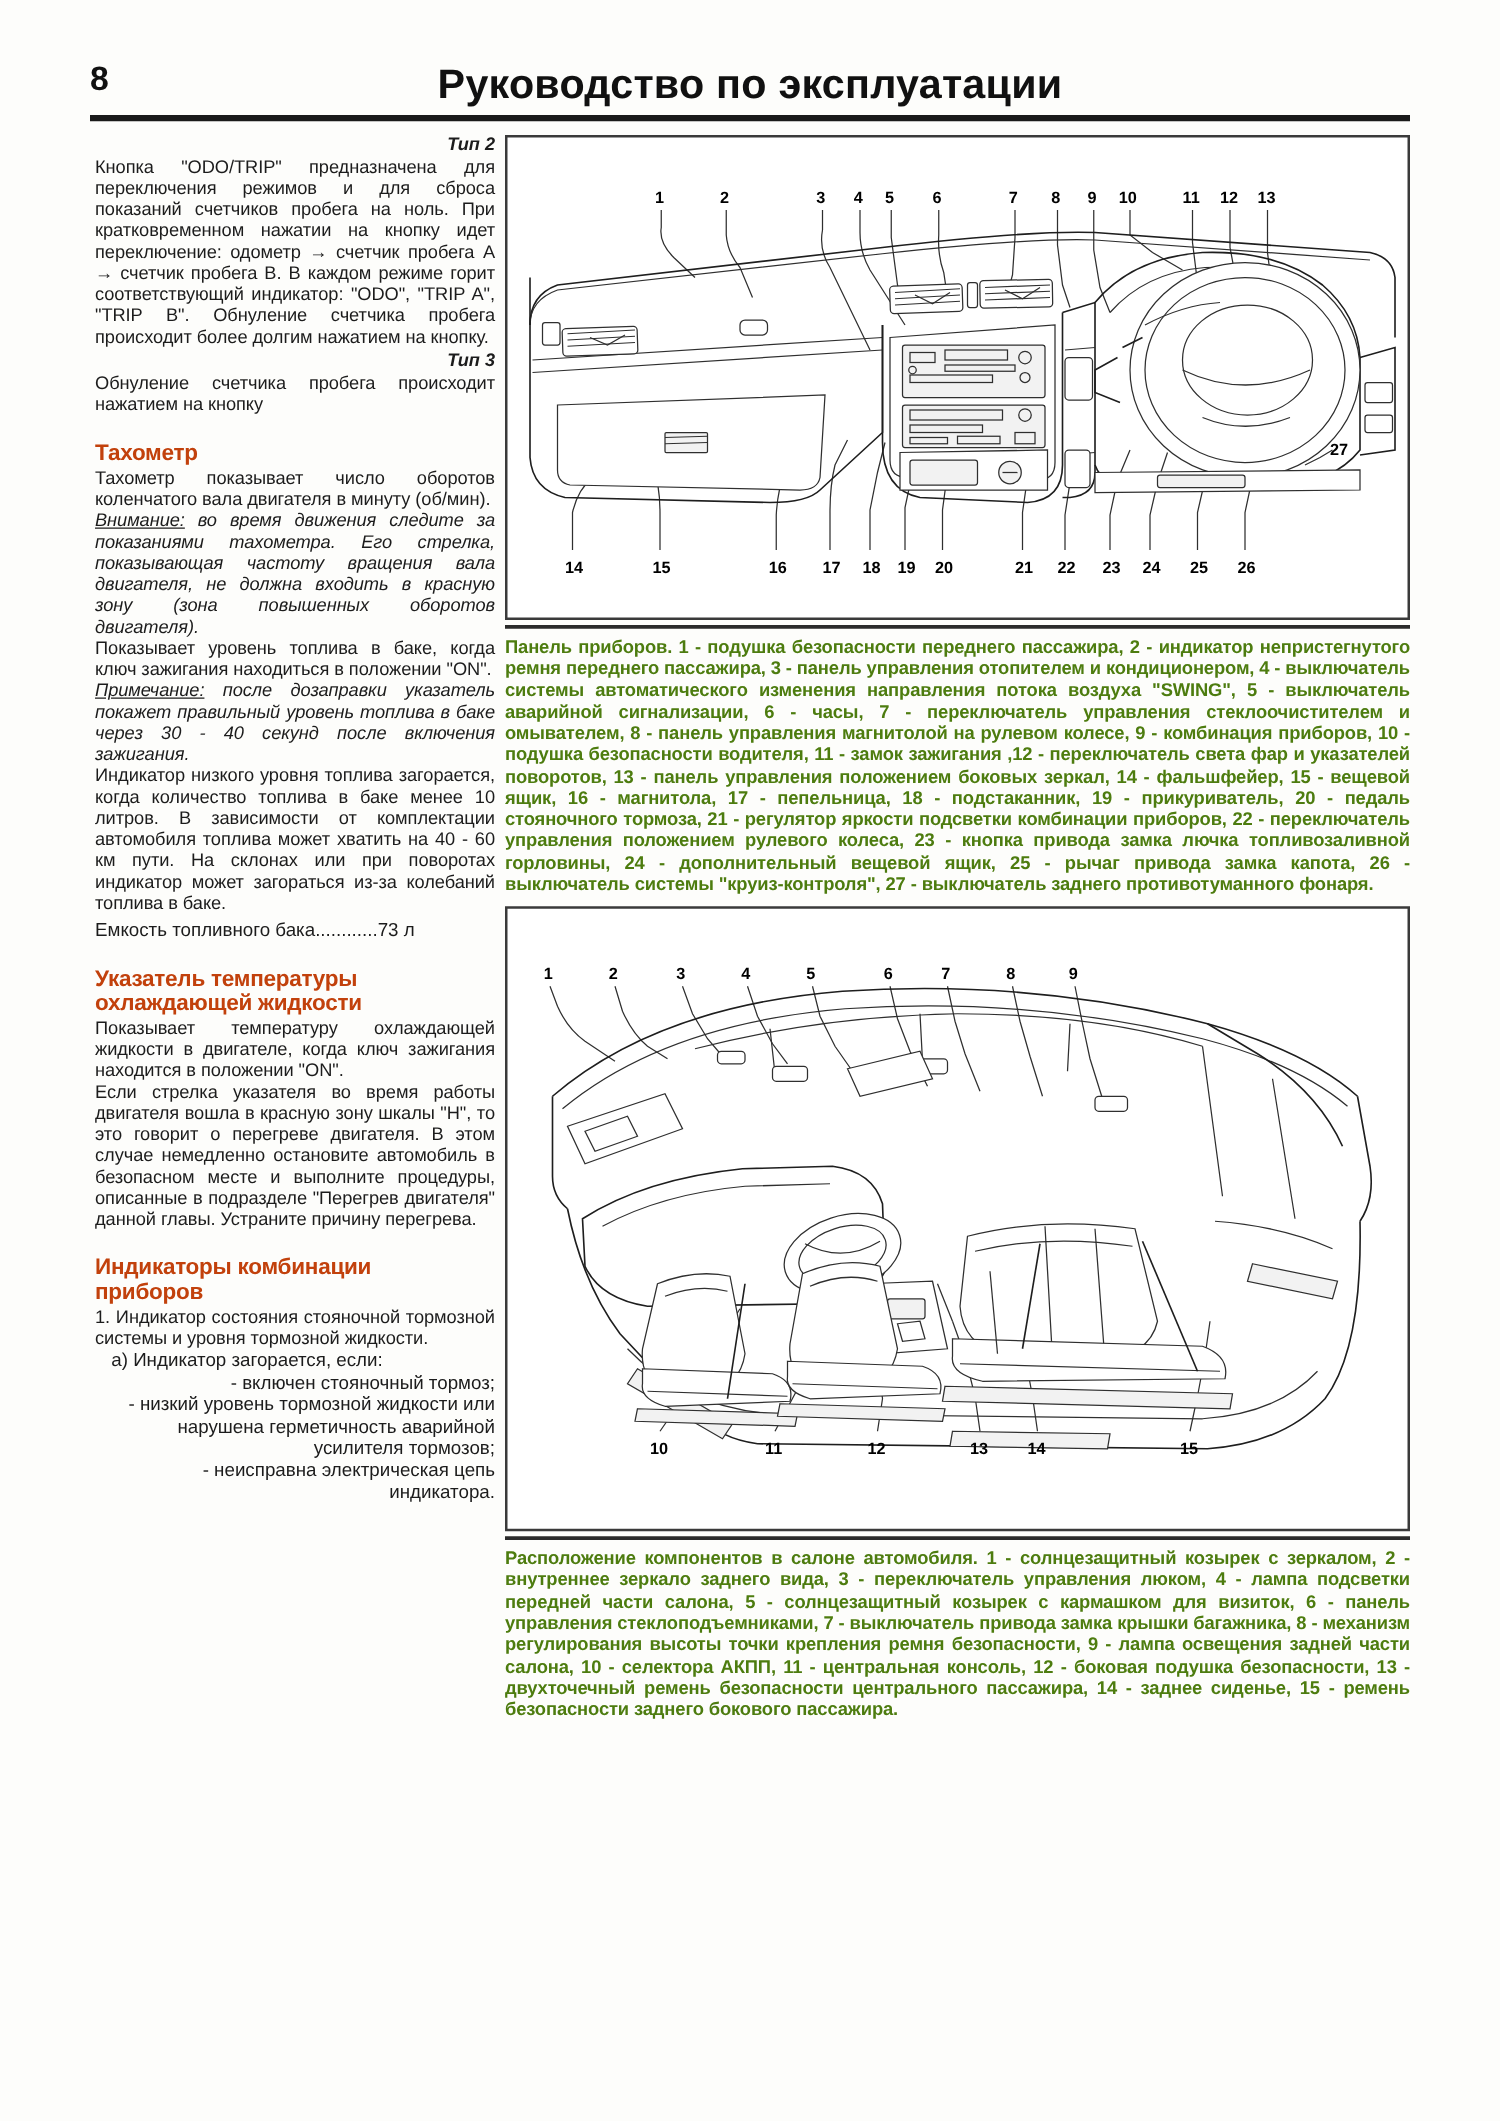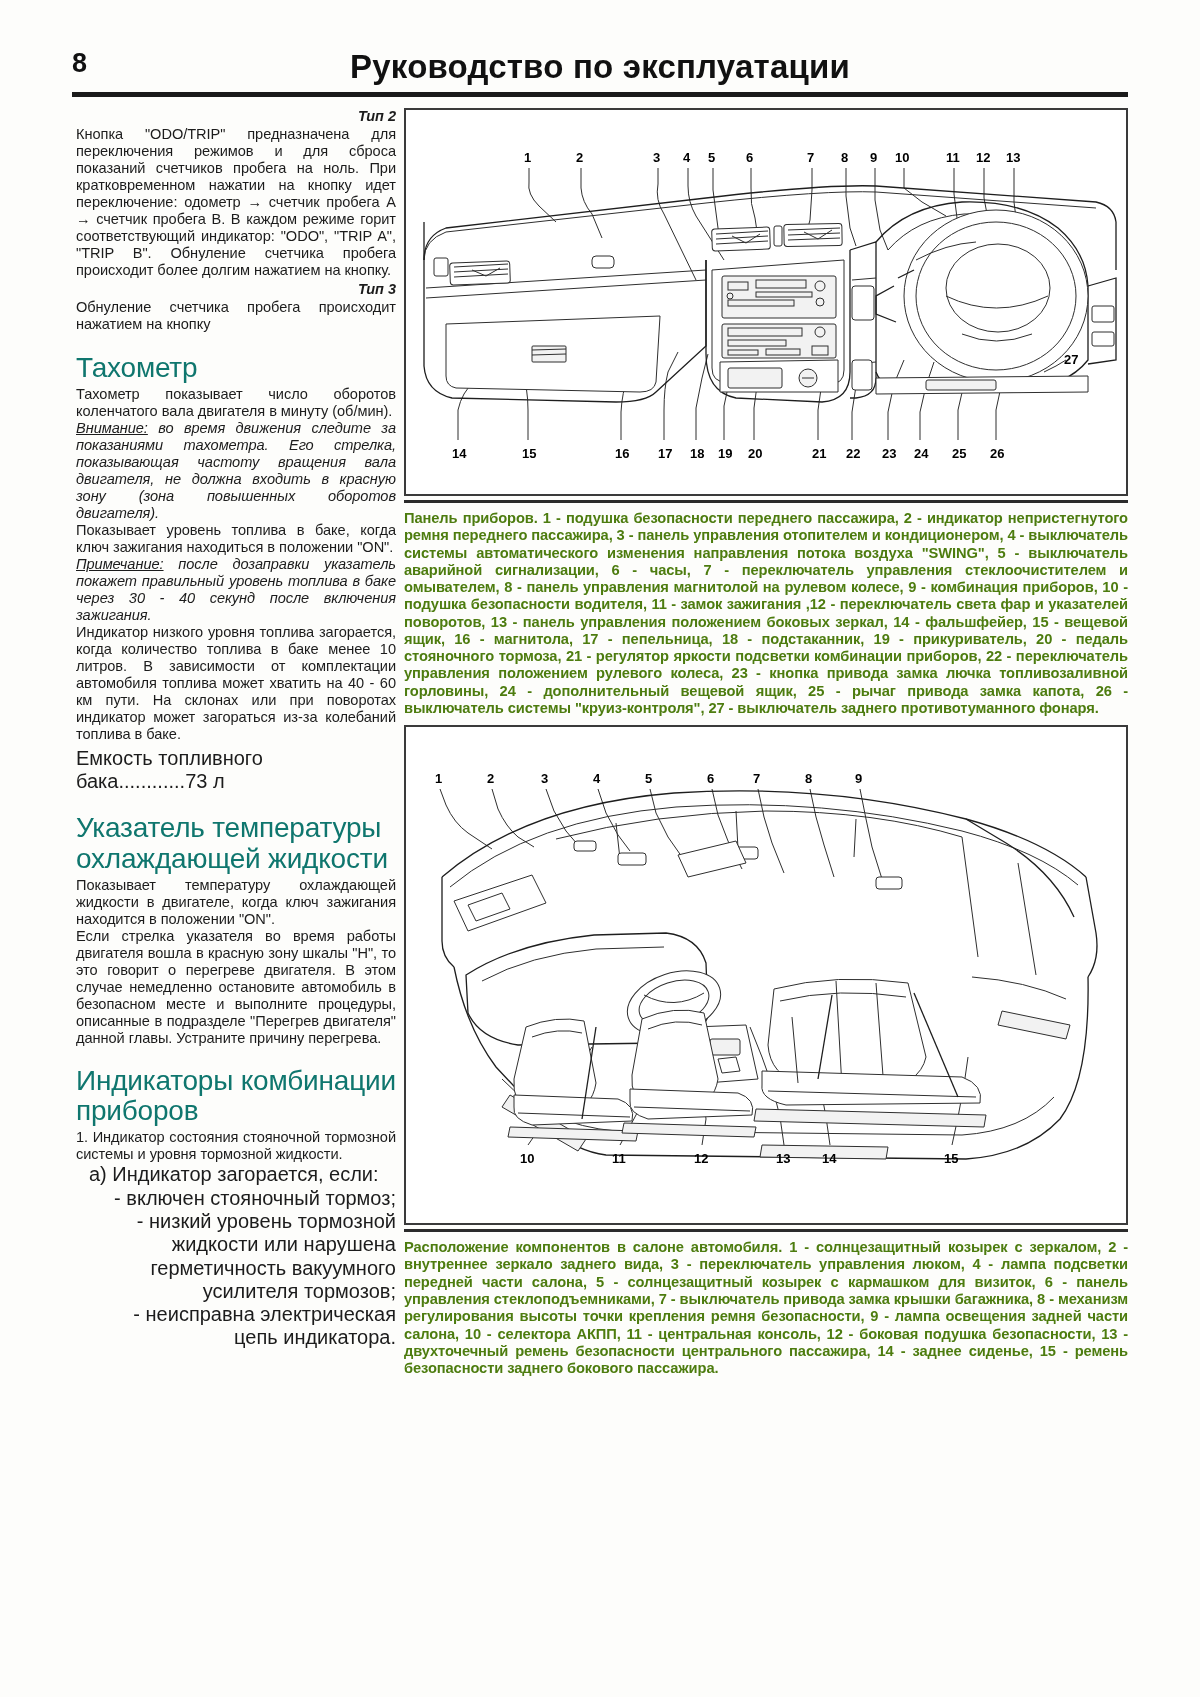--- a/index.html
+++ b/index.html
@@ -56,28 +56,28 @@
   }
   p.body {
     font-size:14.6px; line-height:1.165; margin:0 0 0 0;
     text-align:justify;
     color:#1c1c1c;
     letter-spacing:-0.05px;
   }
   p.body.italic { font-style:italic; }
   .u { text-decoration:underline; }
   h2.sec {
-    font-size:28px; font-weight:normal; line-height:1.08;
+    font-size:18px; font-weight:bold; line-height:1.08;
     margin:20px 0 3px 0;
-    color:#0f766e;
+    color:#c2410c;
     letter-spacing:-0.2px;
   }
   h2.sec.tight { margin-top:19px; }
   .listline {
-    font-size:20px; line-height:1.165; margin:0;
+    font-size:15px; line-height:1.165; margin:0;
     text-align:left; color:#1c1c1c;
   }
   .ind1 { padding-left:13px; }
   .ind2 { padding-left:26px; text-indent:-9px;text-align:right; }
 
   
   .figbox {
     position:relative;
     border:2px solid #3a3a3a;
     background:#ffffff;
@@ -137,21 +137,21 @@
     <p class="listline italic" style="margin-top:4px;"><span>Емкость топливного бака</span><span>............</span><span>73 л</span></p>
 
     <h2 class="sec"><span>Указатель температуры</span><br><span>охлаждающей жидкости</span></h2>
     <p class="body">Показывает температуру охлаждающей жидкости в двигателе, когда ключ зажигания находится в положении "ON".</p>
     <p class="body">Если стрелка указателя во время работы двигателя вошла в красную зону шкалы "H", то это говорит о перегреве двигателя. В этом случае немедленно остановите автомобиль в безопасном месте и выполните процедуры, описанные в подразделе "Перегрев двигателя" данной главы. Устраните причину перегрева.</p>
 
     <h2 class="sec tight"><span>Индикаторы комбинации</span><br><span>приборов</span></h2>
     <p class="body">1. Индикатор состояния стояночной тормозной системы и уровня тормозной жидкости.</p>
     <p class="listline ind1">а) Индикатор загорается, если:</p>
     <p class="listline ind2">- включен стояночный тормоз;</p>
-    <p class="listline ind2">- низкий уровень тормозной жидкости или нарушена герметичность вакуумного усилителя тормозов;</p>
+    <p class="listline ind2">- низкий уровень тормозной жидкости или нарушена герметичность аварийной усилителя тормозов;</p>
     <p class="listline ind2">- неисправна электрическая цепь индикатора.</p>
   </div>
 
   <div class="col-right">
 
     <div class="figbox fig1">
       <svg width="720" height="384" viewBox="0 0 720 384">
 
         <g class="ln">
           <path d="M123 58 L123 72 Q121 84 133 96 L150 112"></path>

